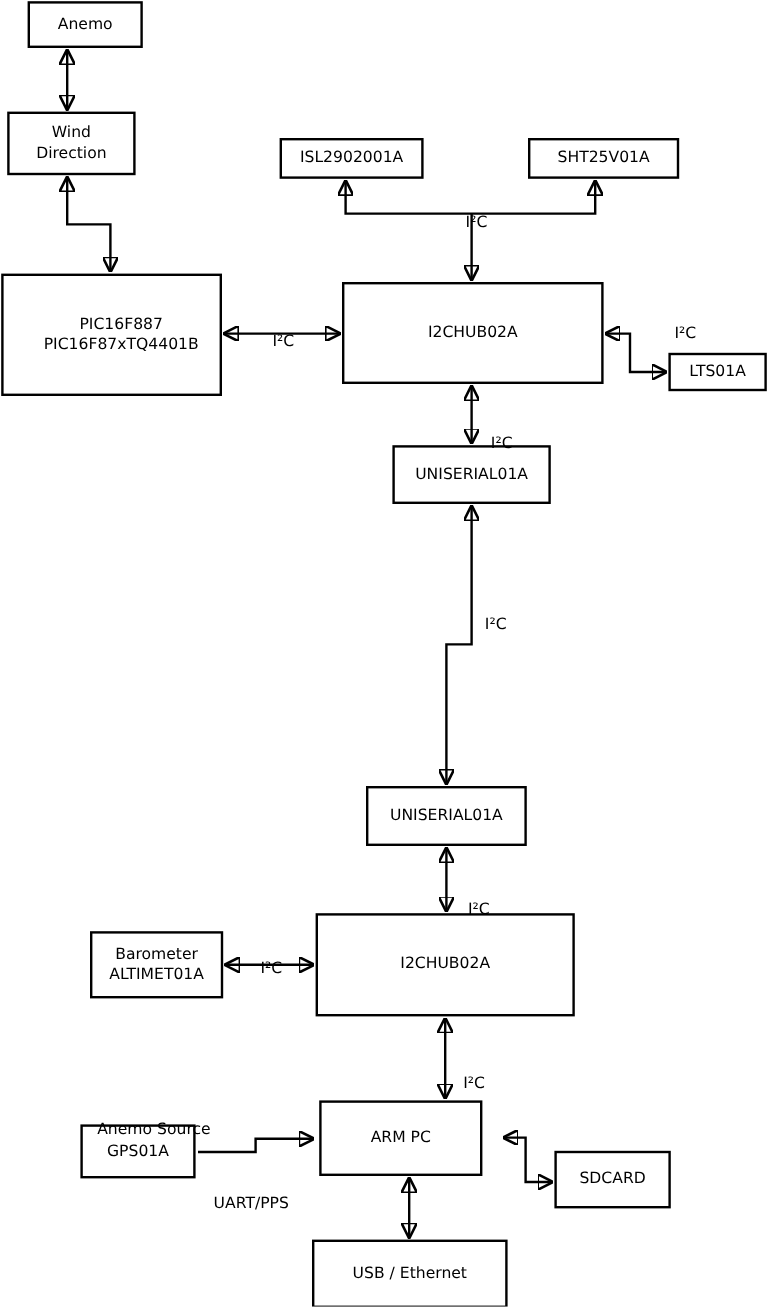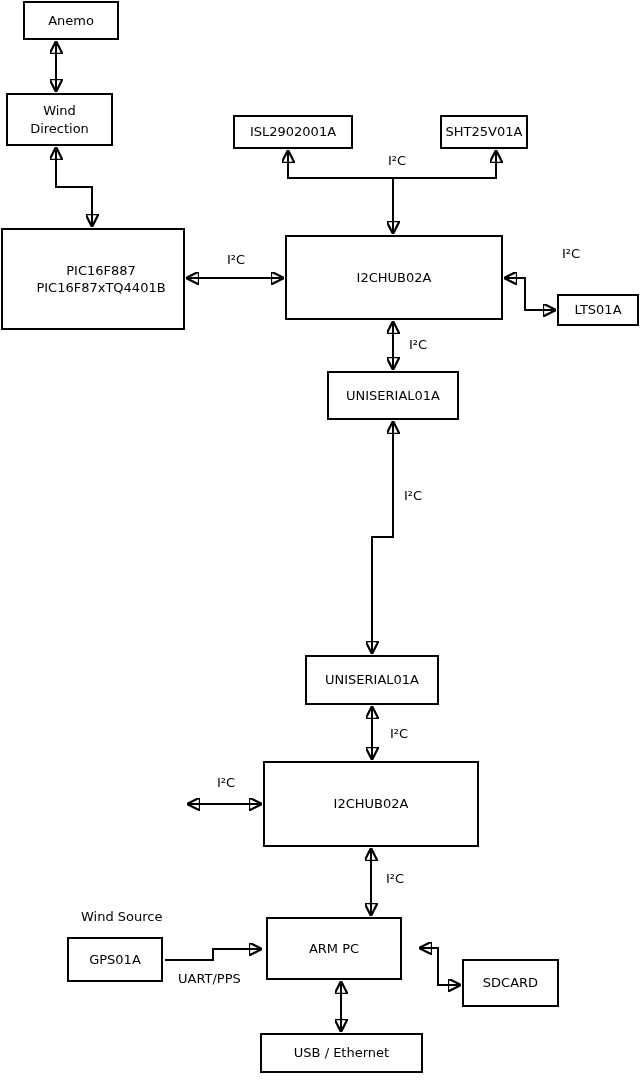--- a/index.html
+++ b/index.html
@@ -39,20 +39,21 @@
     white-space: pre-line;
     font-size: 13px;
     line-height: 1.32;
     color: #000000;
   }
   .lbl {
     position: absolute;
     font-size: 13px;
     color: #000000;
     white-space: nowrap;
+    margin-top: 25px;
   }
 </style>
 </head>
 <body>
 
 <div class="canvas">
 
   <svg class="connector-layer" width="640" height="1089" viewBox="0 0 640 1089" xmlns="http://www.w3.org/2000/svg">
     <defs>
       <marker id="arrow" viewBox="0 0 12 12" refX="11" refY="6" markerWidth="13" markerHeight="13" markerUnits="userSpaceOnUse" orient="auto-start-reverse">
@@ -79,45 +80,47 @@
   <div class="box" style="left:7px; top:1px; width:96px; height:39px;margin-left:16px;">Anemo</div>
 
   <div class="box" style="left:6px; top:93px; width:107px; height:53px;">Wind
 Direction</div>
 
   <div class="box" style="left:1px; top:228px; width:184px; height:102px;padding-left:16px;">PIC16F887
 PIC16F87xTQ4401B</div>
 
   <div class="box" style="left:233px; top:115px; width:120px; height:34px;">ISL2902001A</div>
 
-  <div class="box" style="left:440px; top:115px; width:88px; height:34px;">SHT25V01A</div>
+  <div class="box" style="left:440px; top:115px; width:126px; height:34px;">SHT25V01A</div>
 
   <div class="box" style="left:285px; top:235px; width:218px; height:85px;">I2CHUB02A</div>
 
   <div class="box" style="left:557px; top:294px; width:82px; height:32px;">LTS01A</div>
 
   <div class="box" style="left:327px; top:371px; width:132px; height:49px;">UNISERIAL01A</div>
 
   <div class="box" style="left:305px; top:655px; width:134px; height:50px;">UNISERIAL01A</div>
 
+  <div class="box" style="left:75px; top:776px; width:111px; height:56px;">Barometer
+ALTIMET01A</div>
 
   <div class="box" style="left:263px; top:761px; width:216px; height:86px;">I2CHUB02A</div>
 
   <div class="box" style="left:67px; top:937px; width:96px; height:45px;">GPS01A</div>
 
   <div class="box" style="left:266px; top:917px; width:136px; height:63px;">ARM PC</div>
 
   <div class="box" style="left:462px; top:959px; width:97px; height:48px;">SDCARD</div>
 
-  <div class="box" style="left:260px; top:1033px; width:163px; height:40px;">USB / Ethernet</div>
+  <div class="box" style="left:260px; top:1033px; width:163px; height:57px;">USB / Ethernet</div>
 
   <span class="lbl" style="left:388px; top:153px;">I²C</span>
   <span class="lbl" style="left:227px; top:252px;">I²C</span>
   <span class="lbl" style="left:562px; top:246px;">I²C</span>
   <span class="lbl" style="left:409px; top:337px;">I²C</span>
   <span class="lbl" style="left:404px; top:488px;">I²C</span>
   <span class="lbl" style="left:390px; top:726px;">I²C</span>
   <span class="lbl" style="left:217px; top:775px;">I²C</span>
   <span class="lbl" style="left:386px; top:871px;">I²C</span>
-  <span class="lbl" style="left:81px; top:909px;">Wind Source</span>
+  <span class="lbl" style="left:81px; top:909px;">Anemo Source</span>
   <span class="lbl" style="left:178px; top:971px;">UART/PPS</span>
 
 </div>
 
 </body></html>

